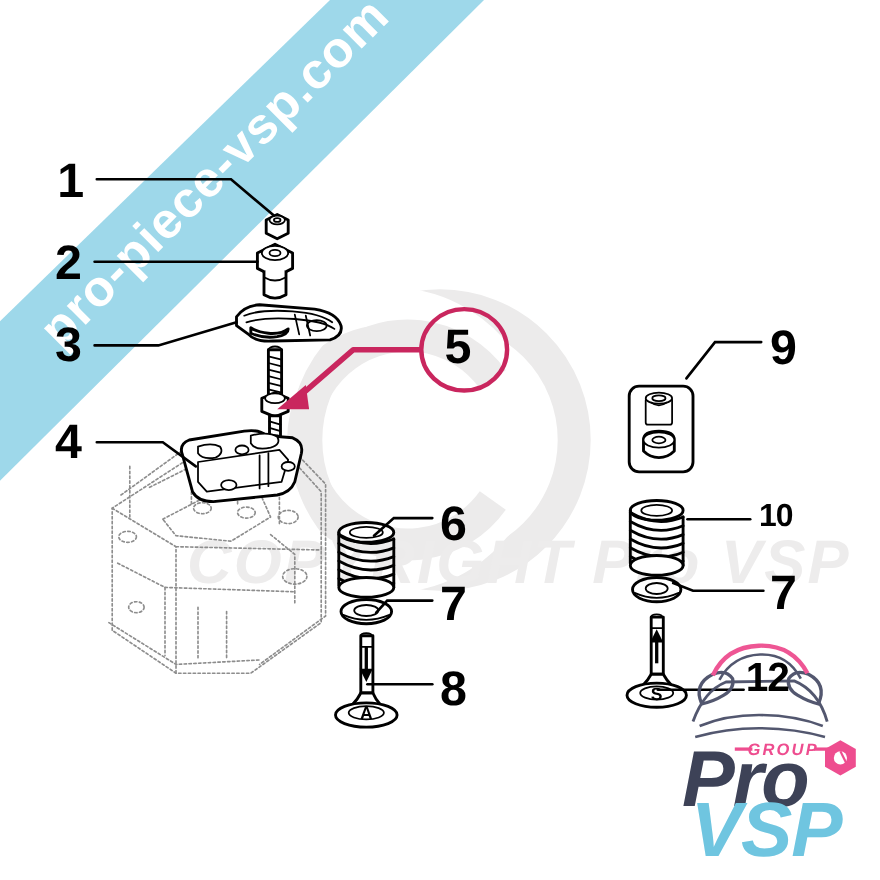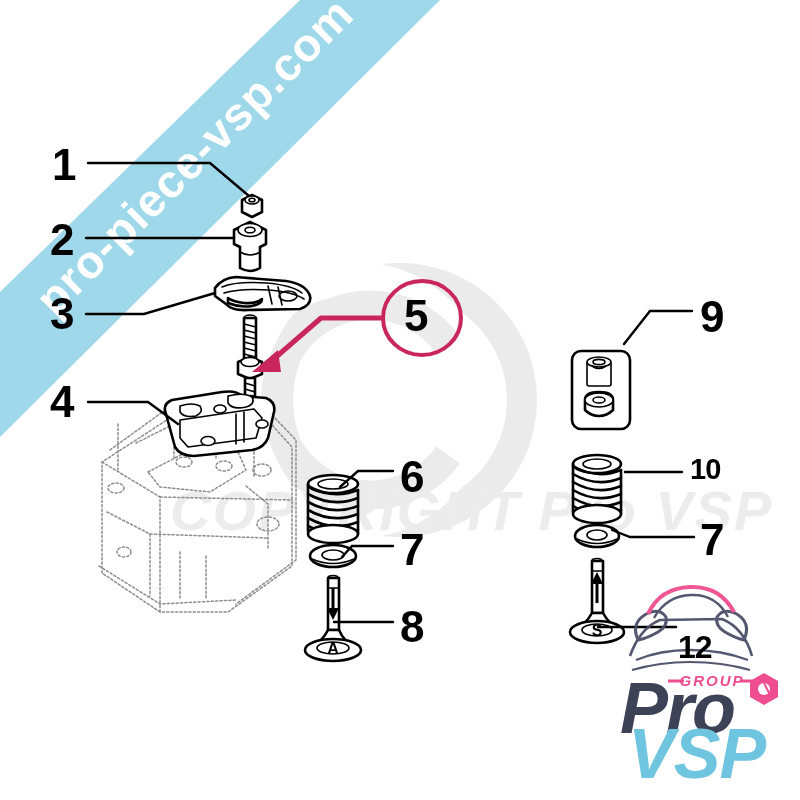--- a/index.html
+++ b/index.html
@@ -255,16 +255,16 @@
       <div class="num" style="left: 50px; top: 218px; font-size: 44px;">2</div>
       <div class="num" style="left: 50px; top: 292px; font-size: 44px;">3</div>
       <div class="num" style="left: 50px; top: 380px; font-size: 44px;">4</div>
       <div class="num" style="left: 404px; top: 294px; font-size: 44px;">5</div>
       <div class="num" style="left: 400px; top: 455px; font-size: 44px;">6</div>
       <div class="num" style="left: 400px; top: 528px; font-size: 44px;">7</div>
       <div class="num" style="left: 400px; top: 605px; font-size: 44px;">8</div>
       <div class="num" style="left: 700px; top: 295px; font-size: 44px;">9</div>
       <div class="num" style="left: 690px; top: 455px; font-size: 29px;">10</div>
       <div class="num" style="left: 700px; top: 518px; font-size: 44px;">7</div>
-      <div class="num" style="left: 678px; top: 631px; font-size: 32px;">12</div>
+      <div class="num" style="left: 678px; top: 597px; font-size: 37px;">12</div>
     </div>
 
 </div>
 
 </body></html>

